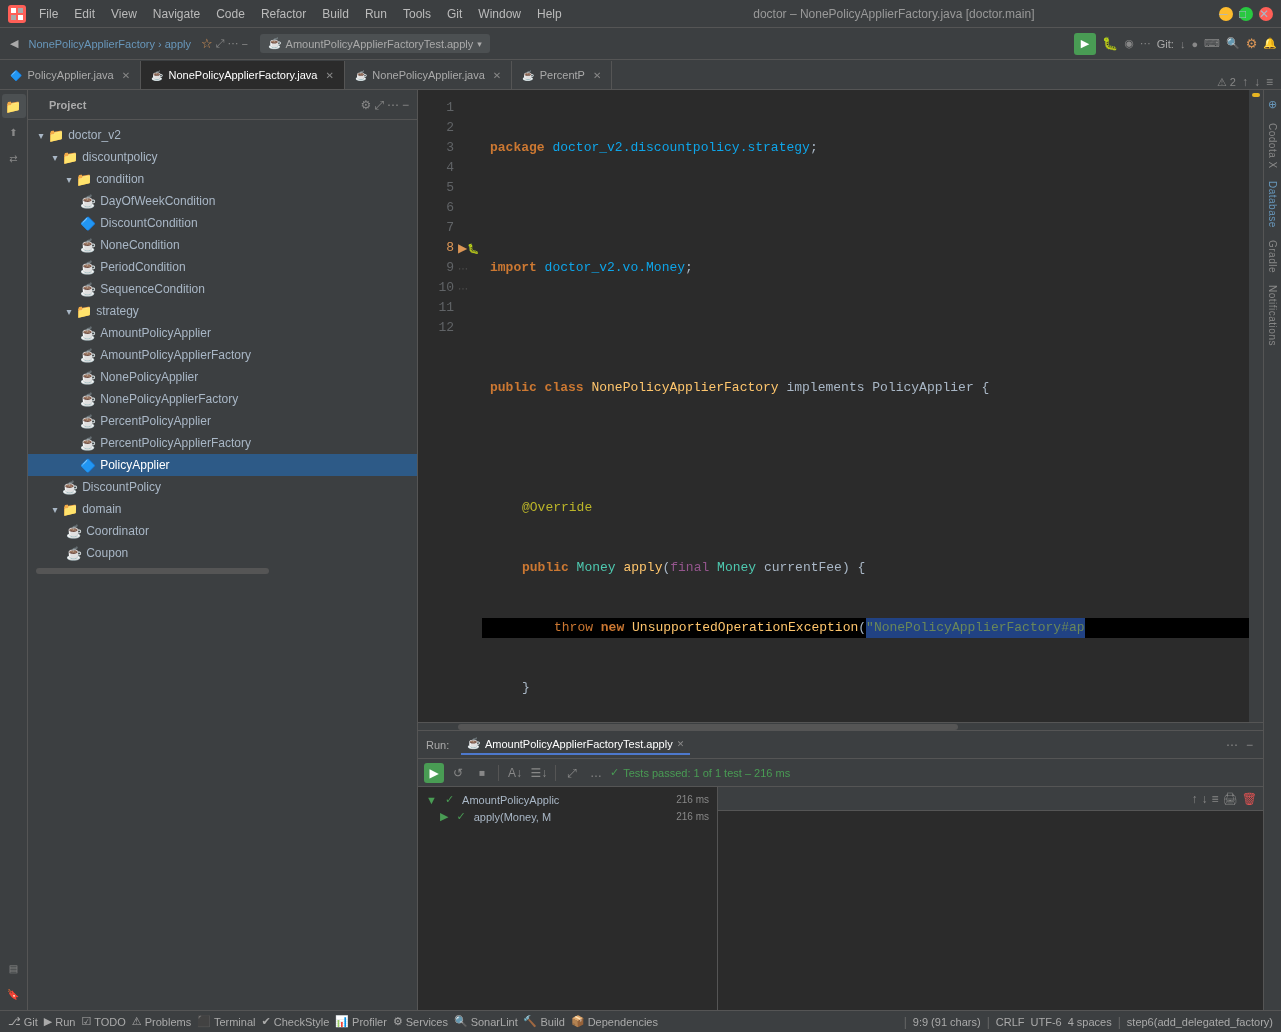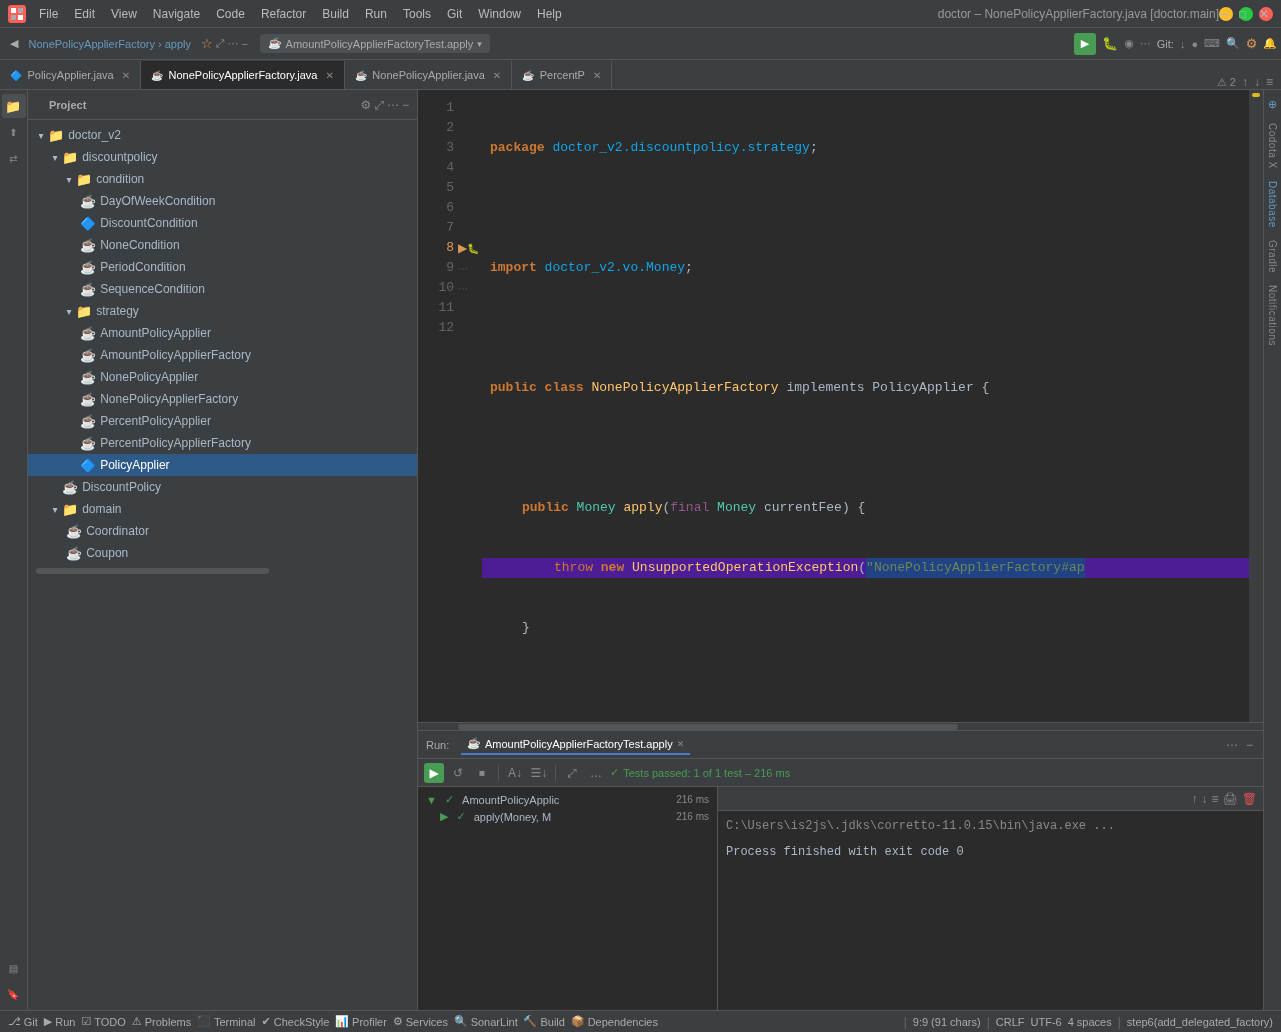--- a/index.html
+++ b/index.html
@@ -43,21 +43,21 @@
       gap: 2px;
     }
     .menu-item {
       padding: 2px 7px;
       color: #bbb;
       font-size: 12px;
       cursor: pointer;
     }
     .title-bar-title {
       flex: 1;
-      text-align: right;
+      text-align: center;
       color: #999;
       font-size: 12px;
     }
     .title-bar-controls {
       display: flex; gap: 6px;
     }
     .win-btn {
       width: 14px; height: 14px;
       border-radius: 50%;
       display: inline-block;
@@ -242,21 +242,21 @@
       color: #a9b7c6;
       white-space: pre;
     }
     .code-line {
       height: 20px;
       padding: 0 8px;
       display: flex;
       align-items: center;
     }
     .code-line.highlighted {
-      background: #4c1d95;
+      background: #000000;
     }
     .kw { color: #cc7832; font-weight: bold; }
     .kw2 { color: #cc7832; }
     .cls { color: #ffc66d; }
     .str { color: #6a8759; }
     .ann { color: #bbb529; }
     .pkg { color: #0ea5e9; }
     .type { color: #4ec9b0; }
     .fn { color: #ffc66d; }
     .param { color: #94558d; }
@@ -698,20 +698,23 @@
         <div class="code-line"> </div>
         <div class="code-line">
           <span class="kw">import </span><span class="pkg">doctor_v2.vo.Money</span><span>;</span>
         </div>
         <div class="code-line"> </div>
         <div class="code-line">
           <span class="kw">public </span><span class="kw">class </span><span class="cls">NonePolicyApplierFactory </span><span>implements </span><span style="color:#a9b7c6;">PolicyApplier</span><span> {</span>
         </div>
         <div class="code-line"> </div>
         <div class="code-line">
+          <span style="width:32px;display:inline-block;"></span><span class="ann">@Override</span>
+        </div>
+        <div class="code-line">
           <span style="width:32px;display:inline-block;"></span><span class="kw">public </span><span class="type">Money</span><span> </span><span class="fn">apply</span><span>(</span><span class="param">final</span><span> </span><span class="type">Money</span><span> currentFee) {</span>
         </div>
         <div class="code-line highlighted">
           <span style="width:64px;display:inline-block;"></span><span class="kw2">throw </span><span class="kw">new </span><span class="cls">UnsupportedOperationException</span><span>(</span><span class="str sel-text">"NonePolicyApplierFactory#ap</span>
         </div>
         <div class="code-line">
           <span style="width:32px;display:inline-block;"></span><span>}</span>
         </div>
         
         
@@ -779,25 +782,20 @@
         <div style="flex:1;display:flex;flex-direction:column;overflow:hidden;">
 
           <div style="height:24px;background:#3c3f41;display:flex;align-items:center;justify-content:flex-end;padding:0 6px;gap:4px;border-bottom:1px solid #555;">
             <span style="color:#888;font-size:12px;cursor:pointer;">↑</span>
             <span style="color:#888;font-size:12px;cursor:pointer;">↓</span>
             <span style="color:#888;font-size:12px;cursor:pointer;">≡</span>
             <span style="color:#888;font-size:12px;cursor:pointer;">🖨</span>
             <span style="color:#e05252;font-size:12px;cursor:pointer;">🗑</span>
           </div>
 
-          <div class="run-output">
-            <div class="run-output-line cmd">C:\Users\is2js\.jdks\corretto-11.0.15\bin\java.exe ...</div>
-            <div style="height:8px;"></div>
-            <div class="run-output-line">Process finished with exit code 0</div>
-          </div>
         </div>
       </div>
     </div>
   </div>
 
   <div class="right-side-labels">
     <div style="display:flex;flex-direction:column;align-items:center;gap:2px;">
       <span style="color:#6897bb;font-size:11px;">⊕</span>
     </div>
     <div class="side-panel-label">Codota X</div>

